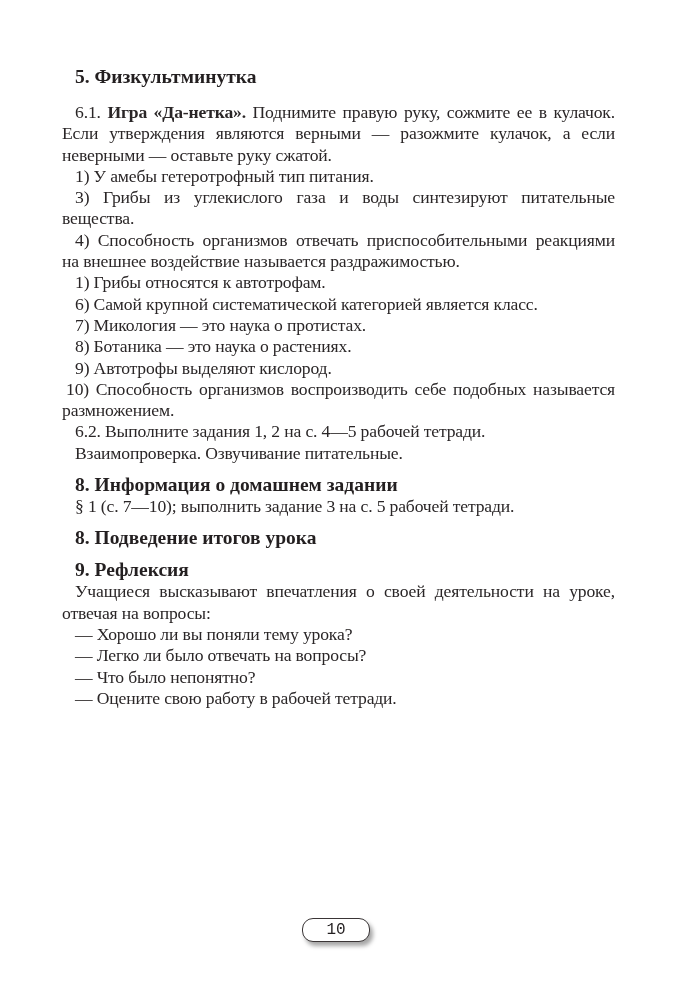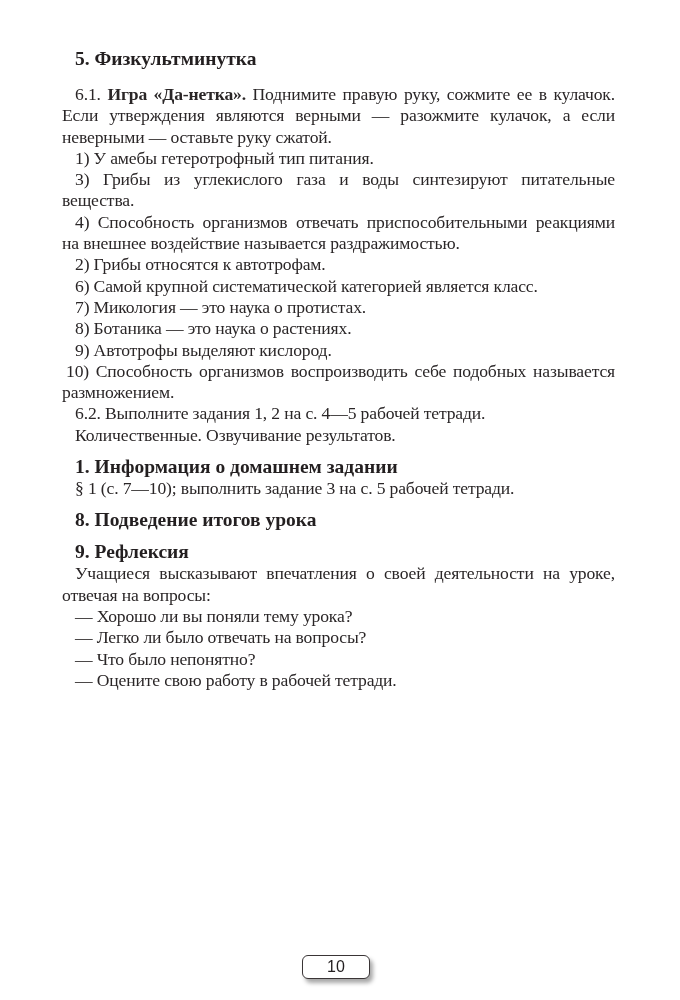--- a/index.html
+++ b/index.html
@@ -11,21 +11,21 @@
       width: 680px;
       height: 1000px;
       position: relative;
       overflow: hidden;
       font-family: "Liberation Serif", "DejaVu Serif", serif;
       color: #231f20;
     }
     .page {
       position: absolute;
       left: 62px;
-      top: 48px;
+      top: 66px;
       width: 553px;
     }
     .h {
       font-weight: bold;
       font-size: 19.5px;
       line-height: 22px;
       margin: 0 0 0 13px;
       color: #231f20;
     }
     .h.first { margin-top: 0; margin-bottom: 14px; }
@@ -42,54 +42,53 @@
     }
     .p .b { font-weight: bold; }
     .p.item10 { text-indent: 4px; }
     .page-number {
       position: absolute;
       left: 302px;
       top: 918px;
       width: 66px;
       height: 22px;
       border: 1.5px solid #3a3536;
-      border-radius: 6px;
+      border-radius: 11px;
       box-shadow: 3px 4px 4px rgba(0,0,0,0.35);
       background: #fff;
-      font-family: Liberation Sans, sans-serif;
+      font-family: Liberation Mono, monospace;
       font-size: 16px;
       line-height: 22px;
       text-align: center;
       color: #231f20;
-      margin-top: 37px;
     }
   </style>
 </head>
 <body>
 
 <div class="page">
 
   <div class="h first">5. Физкультминутка</div>
 
   <p class="p"><span>6.1. </span><span class="b">Игра «Да-нетка».</span><span> Поднимите правую руку, сожмите ее в кулачок. Если утверждения являются верными — разожмите кулачок, а если неверными — оставьте руку сжатой.</span></p>
 
   <p class="p">1) У амебы гетеротрофный тип питания.</p>
   <p class="p">3) Грибы из углекислого газа и воды синтезируют питательные вещества.</p>
   <p class="p">4) Способность организмов отвечать приспособительными реакциями на внешнее воздействие называется раздражимостью.</p>
-  <p class="p">2) Грибы относятся к автотрофам.</p>
+  <p class="p">1) Грибы относятся к автотрофам.</p>
   <p class="p">6) Самой крупной систематической категорией является класс.</p>
   <p class="p">7) Микология — это наука о протистах.</p>
   <p class="p">8) Ботаника — это наука о растениях.</p>
   <p class="p">9) Автотрофы выделяют кислород.</p>
   <p class="p item10">10) Способность организмов воспроизводить себе подобных называется размножением.</p>
 
   <p class="p">6.2. Выполните задания 1, 2 на с. 4—5 рабочей тетради.</p>
-  <p class="p">Количественные. Озвучивание результатов.</p>
+  <p class="p">Взаимопроверка. Озвучивание питательные.</p>
 
-  <div class="h spaced">1. Информация о домашнем задании</div>
+  <div class="h spaced">8. Информация о домашнем задании</div>
   <p class="p">§ 1 (с. 7—10); выполнить задание 3 на с. 5 рабочей тетради.</p>
 
   <div class="h spaced">8. Подведение итогов урока</div>
 
   <div class="h spaced">9. Рефлексия</div>
   <p class="p">Учащиеся высказывают впечатления о своей деятельности на уроке, отвечая на вопросы:</p>
   <p class="p">— Хорошо ли вы поняли тему урока?</p>
   <p class="p">— Легко ли было отвечать на вопросы?</p>
   <p class="p">— Что было непонятно?</p>
   <p class="p">— Оцените свою работу в рабочей тетради.</p>

